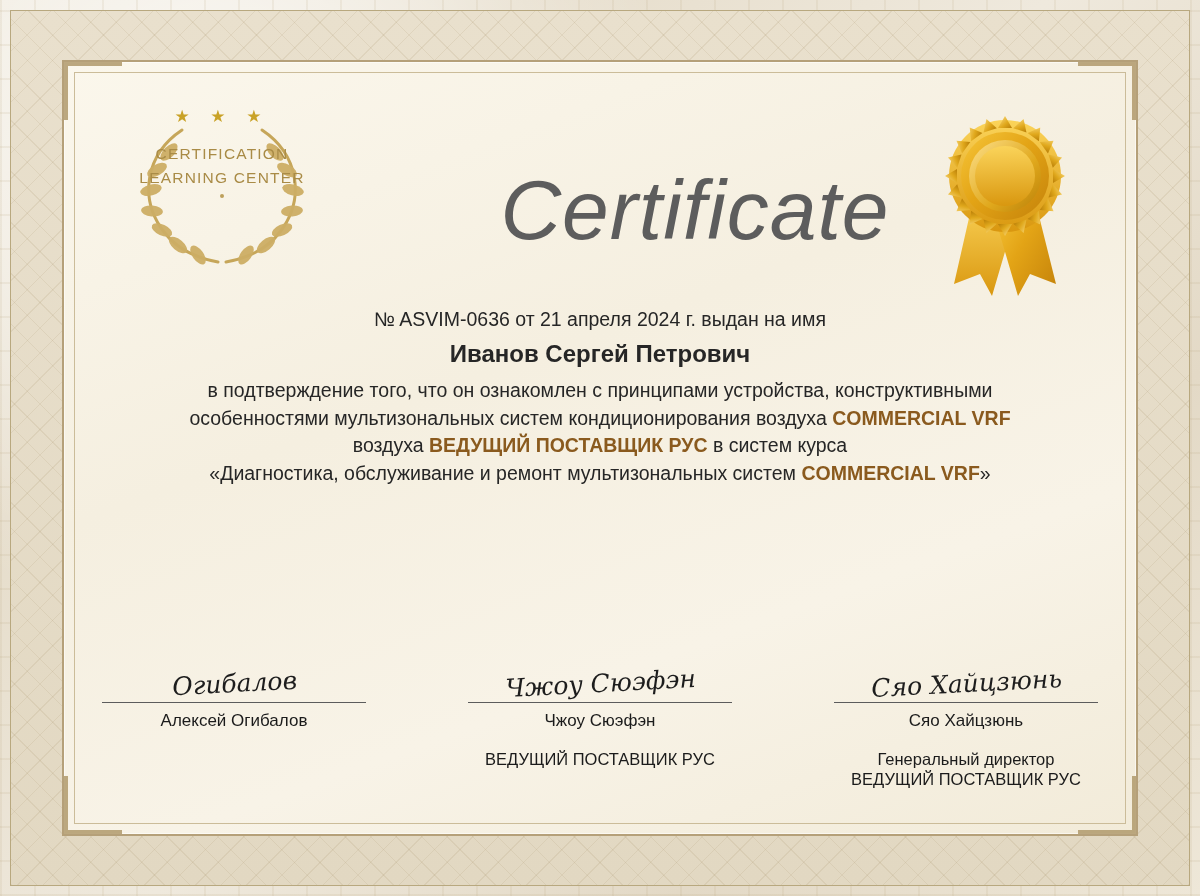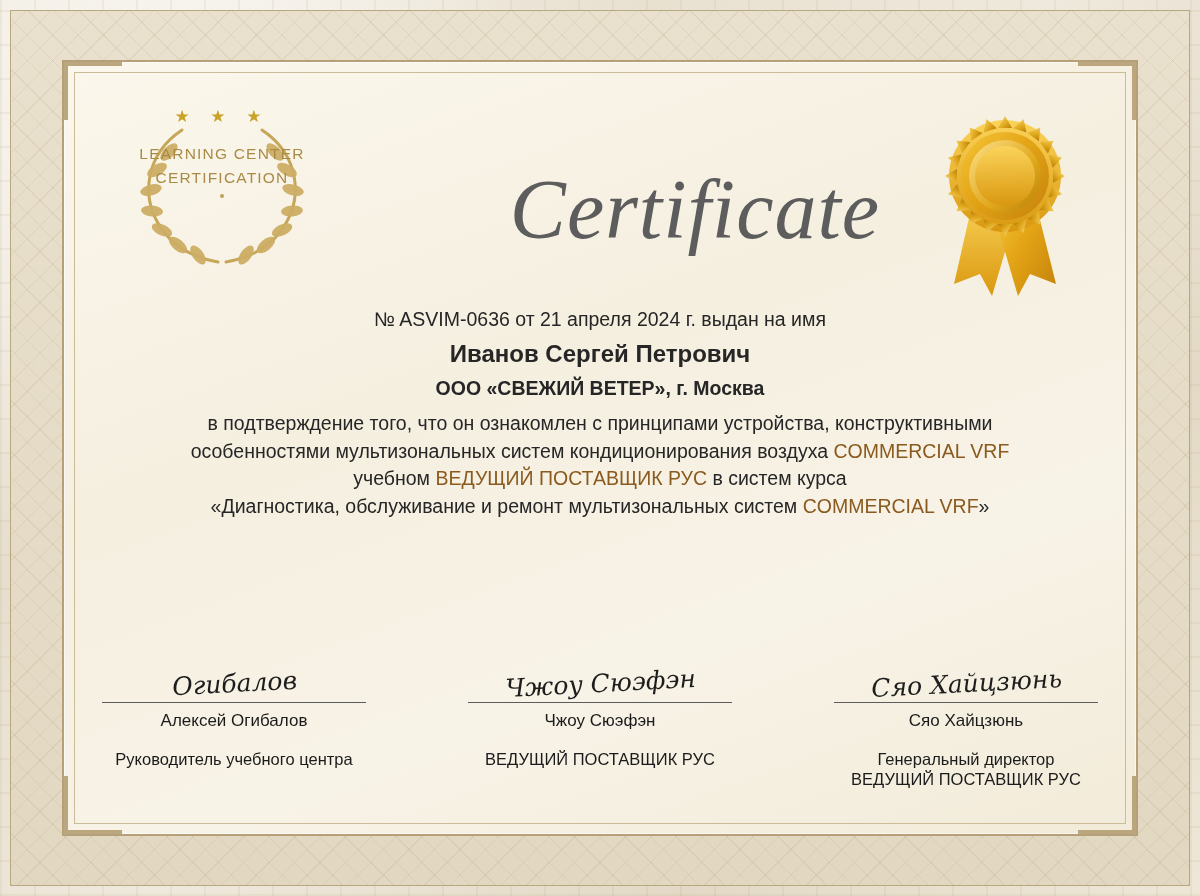--- a/index.html
+++ b/index.html
@@ -98,42 +98,42 @@
     height: 220px;
   }
 
   
   .title {
     position: absolute;
     top: 96px;
     left: 0; right: 0;
     text-align: center;
     padding-left: 190px;
-    font-family: Liberation Serif, serif;
+    font-family: Liberation Sans, sans-serif;
     font-style: italic;
     font-size: 84px;
     color: #5d5d5d;
     letter-spacing: 1px;
     line-height: 1;
   }
 
   
   .body-block {
     position: absolute;
     top: 236px;
     left: 20px;
     right: 20px;
     text-align: center;
     color: #262626;
   }
   .line-issue { font-size: 19.5px; margin-bottom: 9px; }
   .line-name  { font-size: 24px; font-weight: bold; margin-bottom: 9px; }
   .line-org   { font-size: 19.5px; font-weight: bold; margin-bottom: 10px; }
   .para { font-size: 19.5px; line-height: 1.42; }
-  .hl { color: #8a5a1e; font-weight: normal; }
+  .hl { color: #8a5a1e; font-weight: bold; }
 
   
   .signatures {
     position: absolute;
     bottom: 34px;
     left: 10px;
     right: 10px;
     display: flex;
     justify-content: space-between;
   }
@@ -201,22 +201,22 @@
           <ellipse cx="175" cy="68" rx="11" ry="5.5" transform="rotate(30 175 68)"></ellipse>
           <ellipse cx="181" cy="88" rx="11" ry="5.5" transform="rotate(15 181 88)"></ellipse>
           <ellipse cx="180" cy="109" rx="11" ry="5.5" transform="rotate(-5 180 109)"></ellipse>
           <ellipse cx="170" cy="128" rx="11" ry="5.5" transform="rotate(-25 170 128)"></ellipse>
           <ellipse cx="154" cy="143" rx="11" ry="5.5" transform="rotate(-40 154 143)"></ellipse>
           <ellipse cx="134" cy="153" rx="11" ry="5.5" transform="rotate(-55 134 153)"></ellipse>
         </g>
       </svg>
       <div class="logo-stars">★ ★ ★</div>
       <div class="logo-text">
+        <div>CERTIFICATION</div>
         <div>LEARNING CENTER</div>
-        <div>CERTIFICATION</div>
       </div>
       <div class="logo-dot"></div>
     </div>
 
     <div class="seal">
       <svg width="150" height="220" viewBox="0 0 150 220">
         <defs>
           <linearGradient id="gold1" x1="0" y1="0" x2="1" y2="1">
             <stop offset="0%" stop-color="#f6c63a"></stop>
             <stop offset="45%" stop-color="#e3a416"></stop>
@@ -265,43 +265,41 @@
           </g>
         </g>
       </svg>
     </div>
 
     <div class="title">Certificate</div>
 
     <div class="body-block">
       <div class="line-issue">№ ASVIM-0636 от 21 апреля 2024 г. выдан на имя</div>
       <div class="line-name">Иванов Сергей Петрович</div>
-      <div class="line-org">ООО «СВЕЖИЙ ВЕТЕР», г. Москва</div>
 
       <div class="para">
         <div>в подтверждение того, что он ознакомлен с принципами устройства, конструктивными</div>
         <div>
           <span>особенностями мультизональных систем кондиционирования воздуха </span><span class="hl">COMMERCIAL VRF</span>
         </div>
         <div>
-          <span>учебном </span><span class="hl">ВЕДУЩИЙ ПОСТАВЩИК РУС</span><span> в систем курса</span>
+          <span>воздуха </span><span class="hl">ВЕДУЩИЙ ПОСТАВЩИК РУС</span><span> в систем курса</span>
         </div>
         <div>
           <span>«Диагностика, обслуживание и ремонт мультизональных систем </span><span class="hl">COMMERCIAL VRF</span><span>»</span>
         </div>
       </div>
     </div>
 
     <div class="signatures">
 
       <div class="sig">
         <div class="sig-mark">Огибалов</div>
         <div class="sig-rule"></div>
         <div class="sig-name">Алексей Огибалов</div>
-        <div class="sig-role">Руководитель учебного центра</div>
         <div class="sig-role"></div>
       </div>
 
       <div class="sig">
         <div class="sig-mark">Чжоу Сюэфэн</div>
         <div class="sig-rule"></div>
         <div class="sig-name">Чжоу Сюэфэн</div>
         <div class="sig-role">ВЕДУЩИЙ ПОСТАВЩИК РУС</div>
       </div>
 

